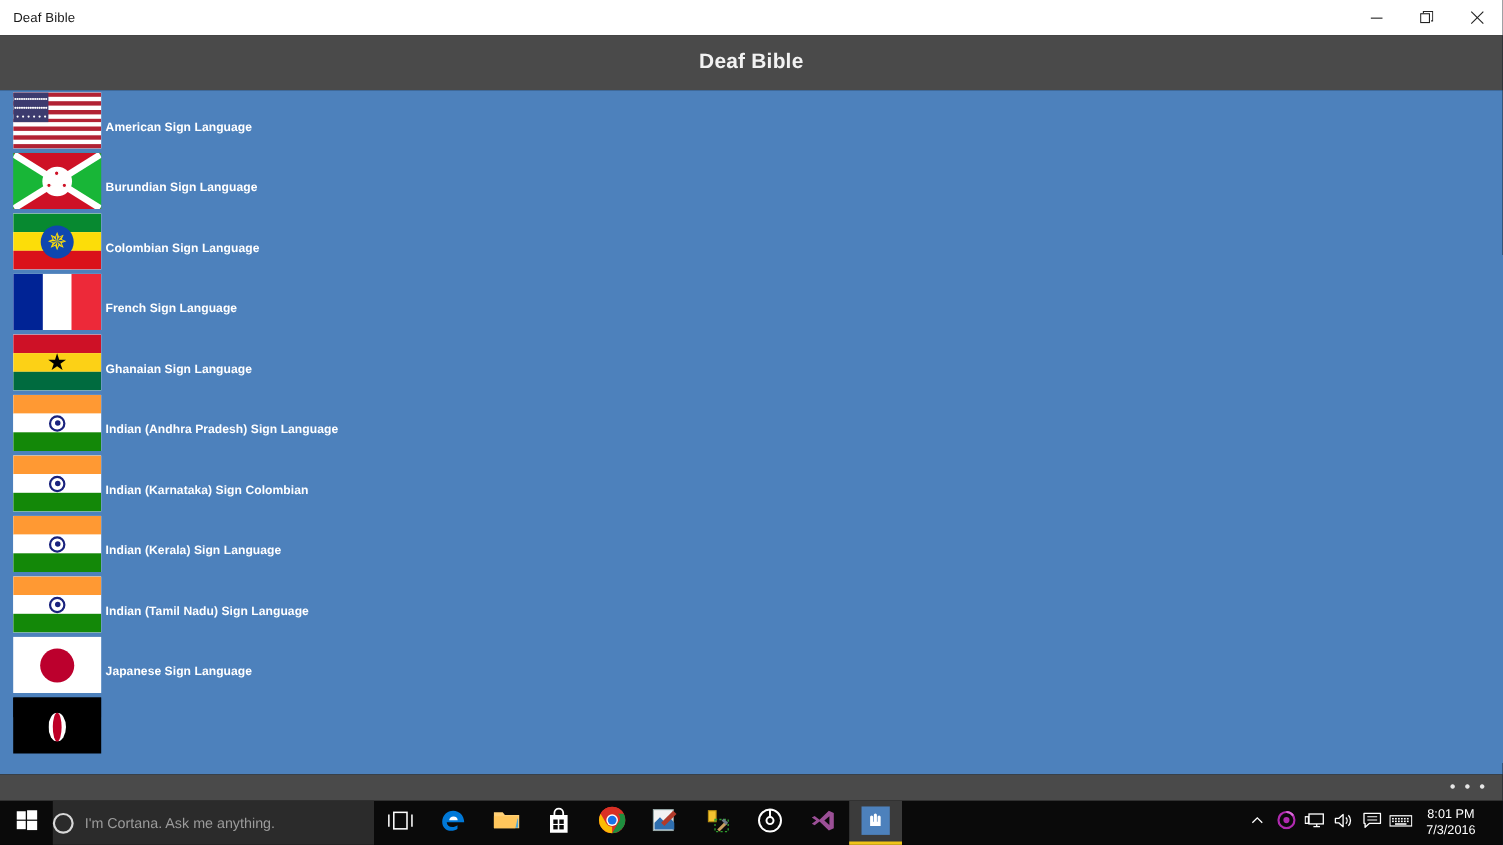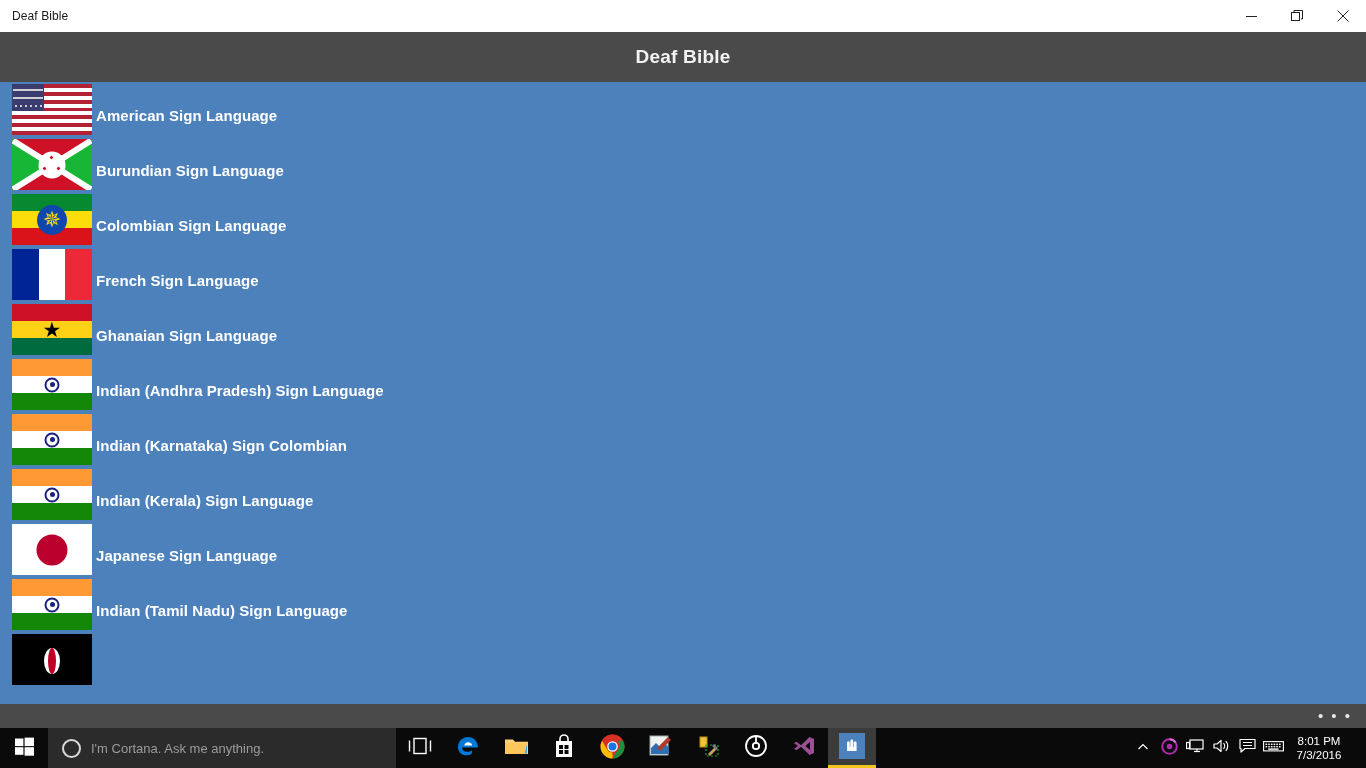--- a/index.html
+++ b/index.html
@@ -42,21 +42,21 @@
   }
   .lang-list{ position:relative; }
   .lang-row{
     height:55px; display:flex; align-items:center; position:relative;
   }
   .flag{
     width:80px; height:51px; margin-left:12px; flex:none;
     position:relative; overflow:hidden; background:#fff;
   }
   .lang-label{
-    color:#ffffff; font-size:15px; font-weight:bold; margin-left:4px;
+    color:#ffffff; font-size:11px; font-weight:bold; margin-left:4px;
     white-space:nowrap; letter-spacing:.05px;margin-top:12px;
   }
 
   
   .stripe{ position:absolute; left:0; width:100%; }
 
   
   .f-us{ background:#fff; }
   .f-us .s{ position:absolute; left:0; width:100%; height:7.69%; background:#b22234; }
   .f-us .canton{
@@ -164,22 +164,22 @@
 
   
   .taskbar{
     position:absolute; top:728px; left:0; width:1366px; height:40px;
     background:#0a0a0a; display:flex; align-items:center;
   }
   .start-btn{
     width:48px; height:40px; display:flex; align-items:center; justify-content:center;
   }
   .cortana{
-    width:348px; height:40px; background:#2b2b2b; display:flex; align-items:center;
-    gap:10px; padding-left:14px;
+    width:292px; height:40px; background:#2b2b2b; display:flex; align-items:center;
+    gap:10px; 
   }
   .cortana-ring{
     width:19px; height:19px; border-radius:50%; border:2px solid #d8d8d8; flex:none;
   }
   .cortana-text{ color:#9b9b9b; font-size:13px; white-space:nowrap; }
   .tb-icons{ display:flex; align-items:center; height:40px; }
   .tb-item{
     width:48px; height:40px; display:flex; align-items:center; justify-content:center;
     position:relative;
   }
@@ -361,34 +361,34 @@
       <div class="flag f-in">
         <div class="stripe o"></div>
           <div class="stripe w"></div>
           <div class="stripe g"></div>
         <div class="chakra"></div>
       </div>
       <div class="lang-label">Indian (Kerala) Sign Language</div>
     </div>
 
     <div class="lang-row">
-      <div class="flag f-jp">
-        <div class="disc"></div>
-      </div>
-      <div class="lang-label">Japanese Sign Language</div>
-    </div>
-
-    <div class="lang-row">
       <div class="flag f-in">
         <div class="stripe o"></div>
           <div class="stripe w"></div>
           <div class="stripe g"></div>
         <div class="chakra"></div>
       </div>
       <div class="lang-label">Indian (Tamil Nadu) Sign Language</div>
+    </div>
+
+    <div class="lang-row">
+      <div class="flag f-jp">
+        <div class="disc"></div>
+      </div>
+      <div class="lang-label">Japanese Sign Language</div>
     </div>
 
     <div class="lang-row">
       <div class="flag f-ke">
         <div class="stripe blk"></div>
         <div class="shield"></div>
       </div>
       <div class="lang-label"></div>
     </div>
 

